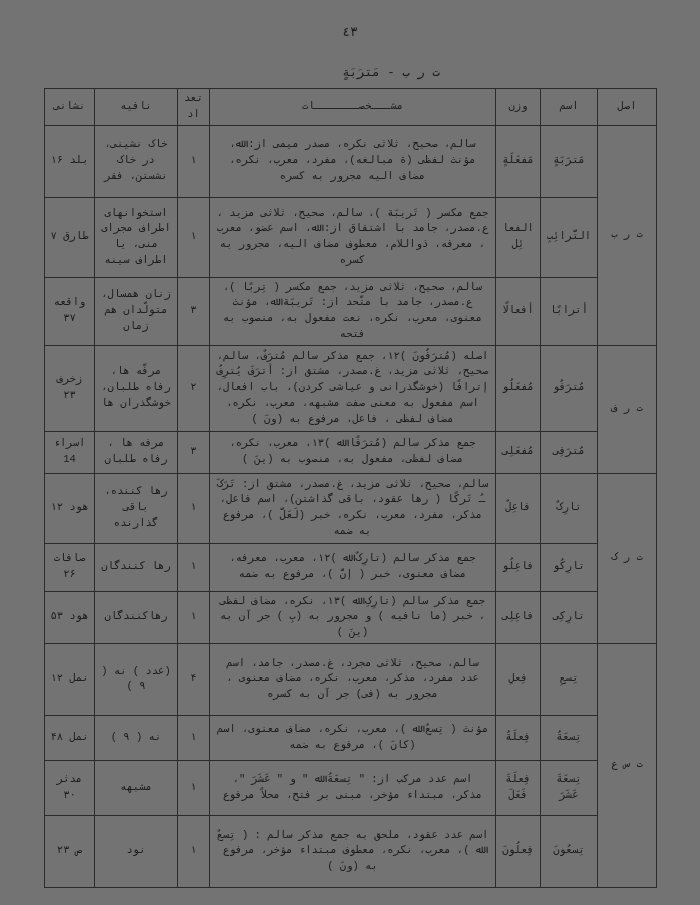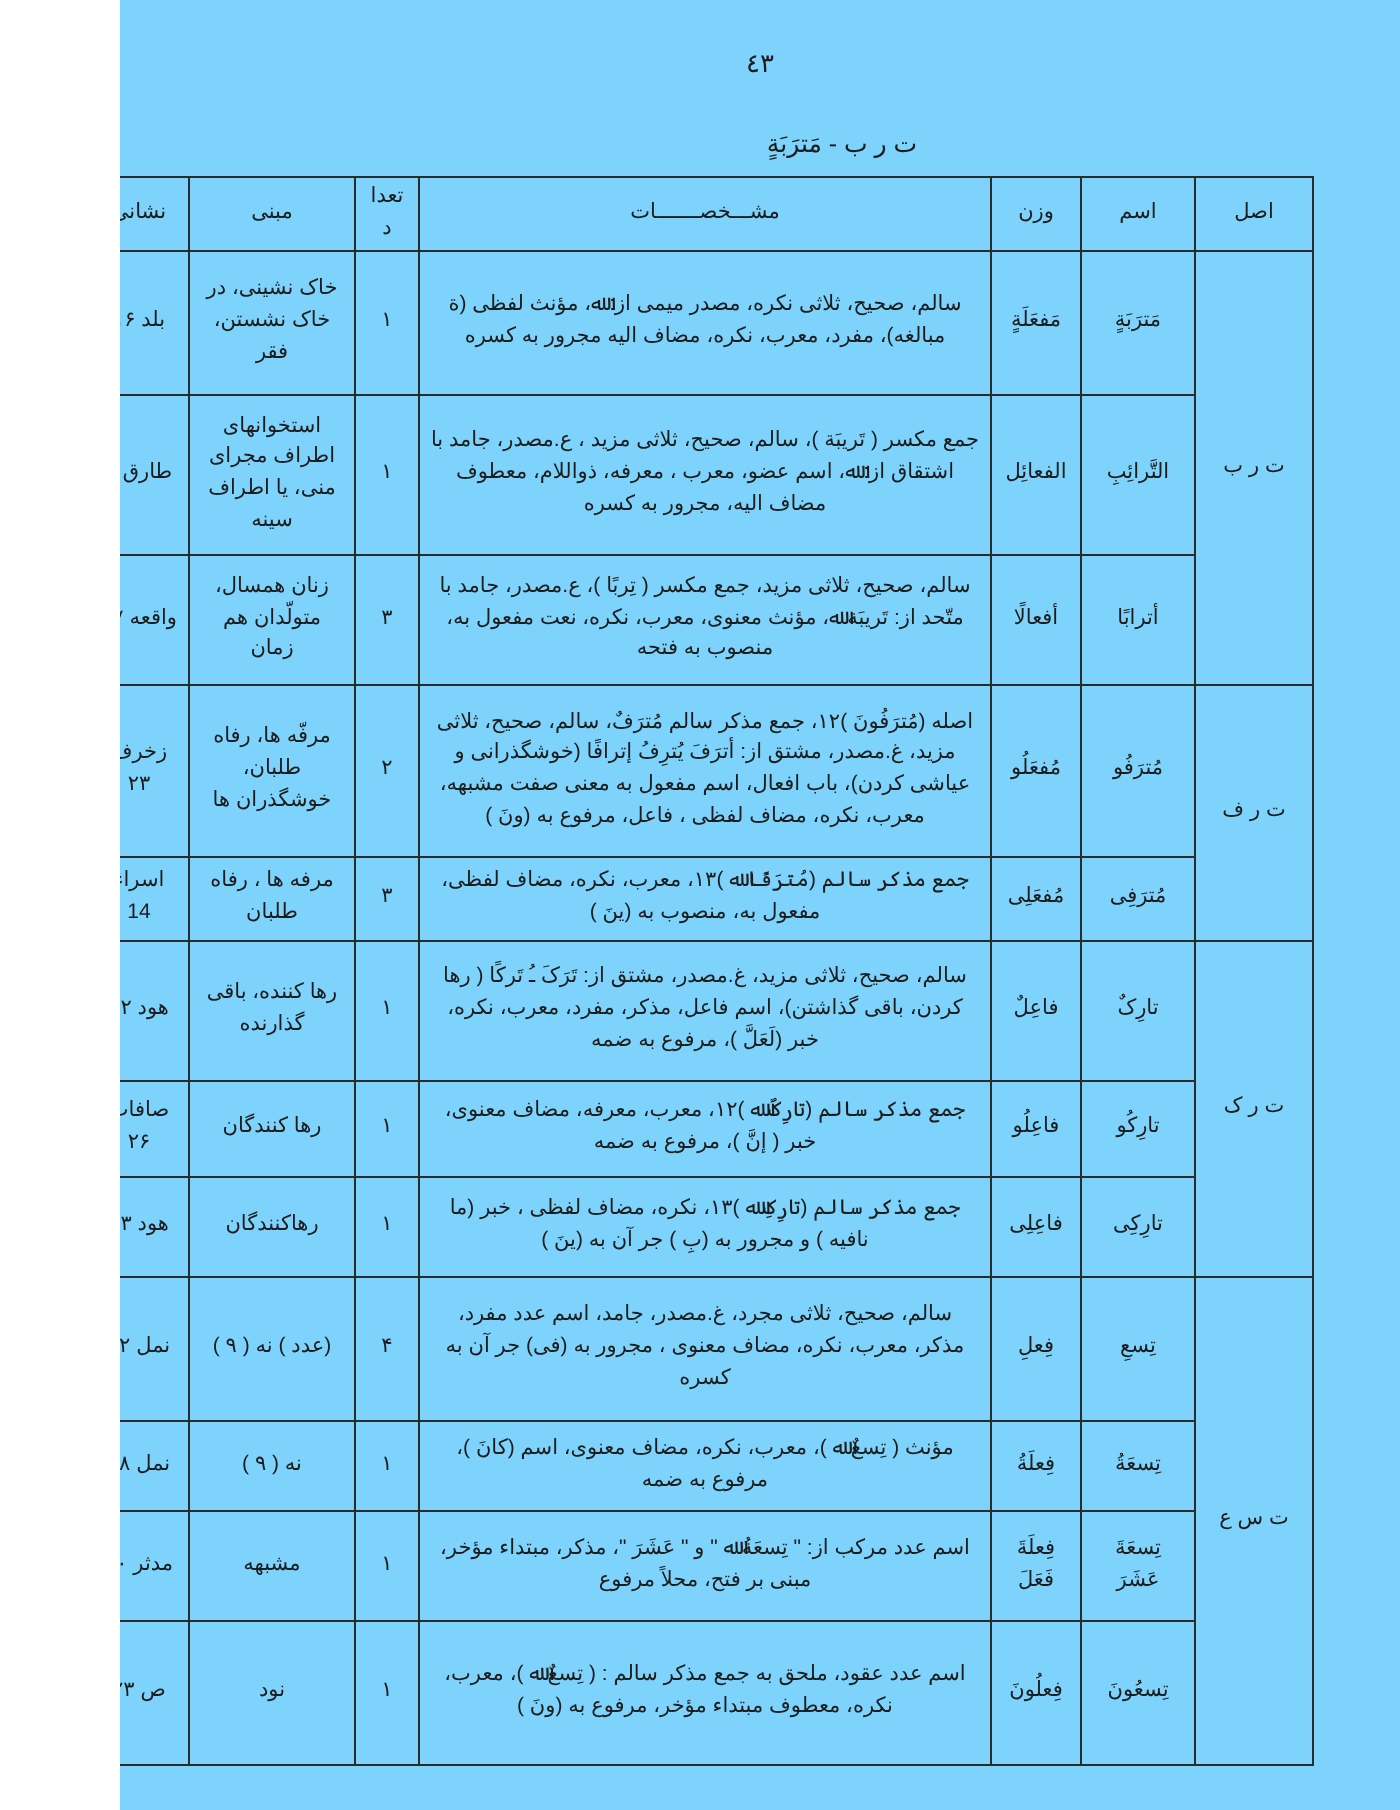--- a/index.html
+++ b/index.html
@@ -1,20 +1,20 @@
 <!DOCTYPE html>
 <html lang="fa" dir="rtl"><head>
 <meta charset="utf-8">
 <style>
   html,body{margin:0;padding:0;background:#ffffff;}
   .page{
     position:relative;
-    width:640px;height:905px;
-    background:#7dd3fc;
-    font-family:Liberation Sans, sans-serif;
+    width:700px;height:905px;
+    background:#737373;
+    font-family:Liberation Mono, monospace;
     color:#1c1c1c;
     overflow:hidden;
   }
   .pagenum{
     position:absolute;top:24px;left:0;width:100%;
     text-align:center;font-size:13px;
   }
   .doc-title{
     position:absolute;top:64px;left:16px;width:100%;
     text-align:center;font-size:12.5px;padding-left:25px;
@@ -66,21 +66,21 @@
         <col style="width:83px">
         <col style="width:50px">
     </colgroup>
     <thead>
       <tr style="height:27px">
         <th>اصل</th>
         <th>اسم</th>
         <th>وزن</th>
         <th>مشـــخصـــــــات</th>
         <th>تعداد</th>
-        <th>مبنی</th>
+        <th>نافیه</th>
         <th>نشانى</th>
       </tr>
     </thead>
     <tbody>
       <tr style="height:72px">
         <td class="root-cell" rowspan="3">ت ر ب</td>
         <td class="name-cell">مَترَبَةٍ</td>
         <td class="vazn-cell">مَفعَلَةٍ</td>
         <td class="specs-cell">سالم، صحیح، ثلاثی نکره، مصدر میمی از: ﷲ، مؤنث لفظی (ة مبالغه)، مفرد، معرب، نکره، مضاف الیه مجرور به کسره</td>
         <td class="count-cell">۱</td>
@@ -117,21 +117,21 @@
         <td class="vazn-cell">مُفعَلِی</td>
         <td class="specs-cell">جمع مذکر سالم (مُترَفًا ﷲ )۱۳، معرب، نکره، مضاف لفظی، مفعول به، منصوب به (ینَ )</td>
         <td class="count-cell">۳</td>
         <td class="meaning-cell">مرفه ها ، رفاه طلبان</td>
         <td class="ref-cell">اسراء 14</td>
       </tr>
       <tr style="height:70px">
         <td class="root-cell" rowspan="3">ت ر ک</td>
         <td class="name-cell">تارِکٌ</td>
         <td class="vazn-cell">فاعِلٌ</td>
-        <td class="specs-cell">سالم، صحیح، ثلاثی مزید، غ.مصدر، مشتق از: تَرَکَ ـُ تَرکًا ( رها کردن، باقی گذاشتن)، اسم فاعل، مذکر، مفرد، معرب، نکره، خبر (لَعَلَّ )، مرفوع به ضمه</td>
+        <td class="specs-cell">سالم، صحیح، ثلاثی مزید، غ.مصدر، مشتق از: تَرَکَ ـُ تَرکًا ( رها عقود، باقی گذاشتن)، اسم فاعل، مذکر، مفرد، معرب، نکره، خبر (لَعَلَّ )، مرفوع به ضمه</td>
         <td class="count-cell">۱</td>
         <td class="meaning-cell">رها کننده، باقی گذارنده</td>
         <td class="ref-cell">هود ۱۲</td>
       </tr>
       <tr style="height:48px">
         <td class="name-cell">تارِکُو</td>
         <td class="vazn-cell">فاعِلُو</td>
         <td class="specs-cell">جمع مذکر سالم (تارِکٌ ﷲ )۱۲، معرب، معرفه، مضاف معنوی، خبر ( إنَّ )، مرفوع به ضمه</td>
         <td class="count-cell">۱</td>
         <td class="meaning-cell">رها کنندگان</td>

